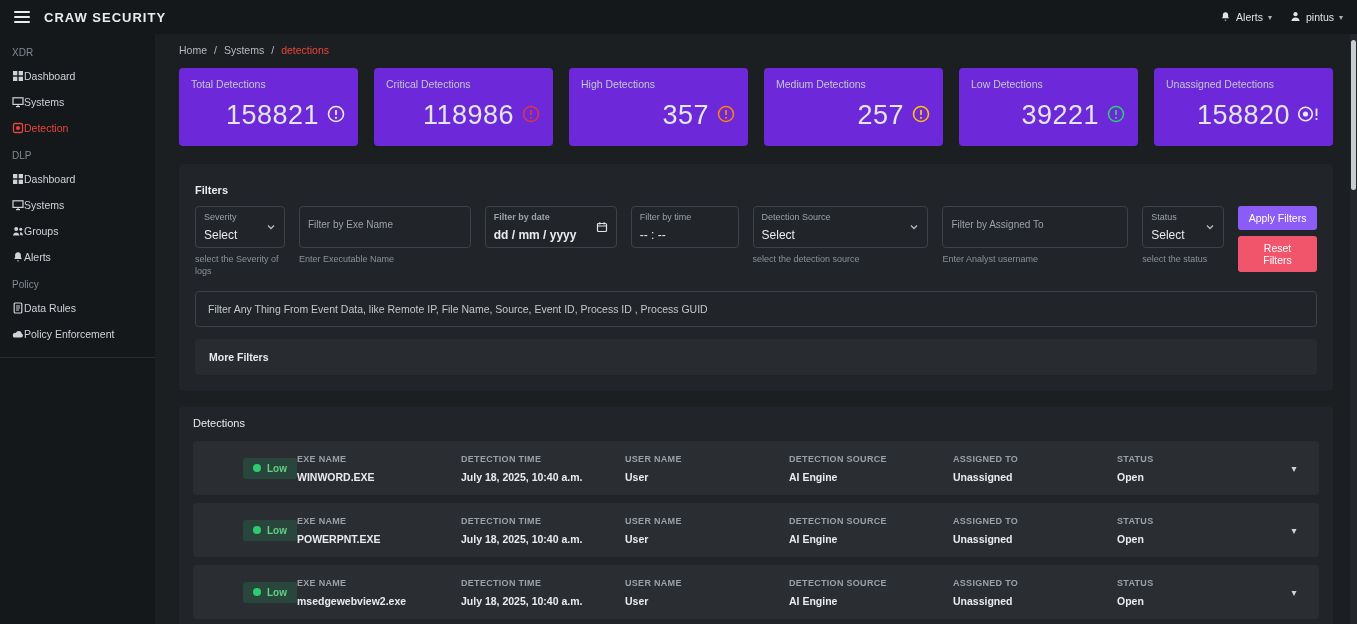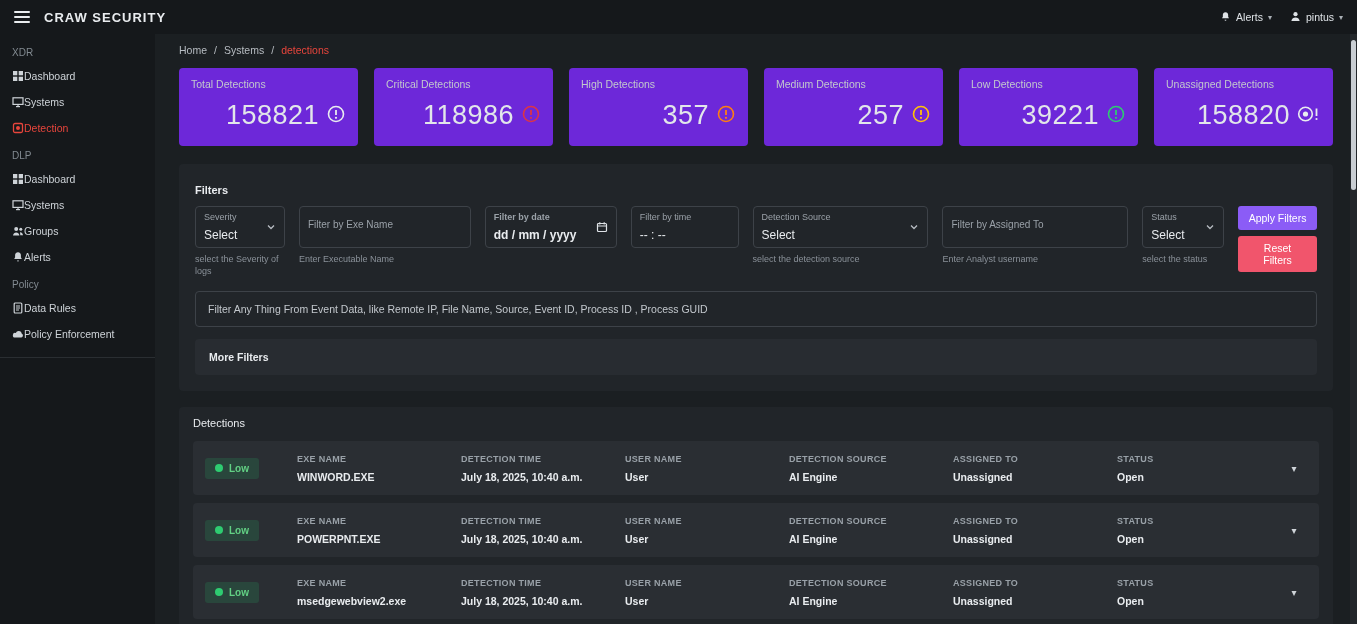--- a/index.html
+++ b/index.html
@@ -64,21 +64,21 @@
     padding:0 12px; font-family:"Liberation Sans",sans-serif; }
   .event-input::placeholder { color:#c3c8cd; }
   .more-filters { margin-top:12px; background:#282c31; border-radius:4px; padding:12px 14px;
     font-size:10.5px; font-weight:bold; cursor:pointer; }
 
   
   .det-card { background:#212529; border-radius:4px; margin-top:16px; padding:10px 14px 14px; }
   .det-title { font-size:11px; margin-bottom:12px; }
   .det-row { background:#2a2e33; border-radius:4px; height:54px; margin-bottom:8px;
     display:flex; align-items:center; padding:0 12px; }
-  .badge-cell { width:92px; display:flex; justify-content:flex-start; flex-shrink:0; }
+  .badge-cell { width:92px; display:flex; justify-content:flex-end; flex-shrink:0; }
   .badge-low { display:inline-flex; align-items:center; gap:6px; background:rgba(40,199,111,.16);
     color:#62d084; font-size:10px; font-weight:bold; padding:5px 10px; border-radius:3px; }
   .badge-dot { width:8px; height:8px; border-radius:50%; background:#2ecc71; }
   .det-col { flex:1; display:flex; flex-direction:column; gap:7px; }
   .col-label { font-size:9px; font-weight:bold; color:#99a1a8; letter-spacing:.3px; }
   .col-value { font-size:10.5px; font-weight:bold; color:#e9ecef; }
   .row-caret { width:26px; text-align:center; color:#cfd4d9; font-size:10px; cursor:pointer; }
 
   
   .scroll-track { position:absolute; right:0; top:34px; width:7px; height:590px; background:#23272b; }

